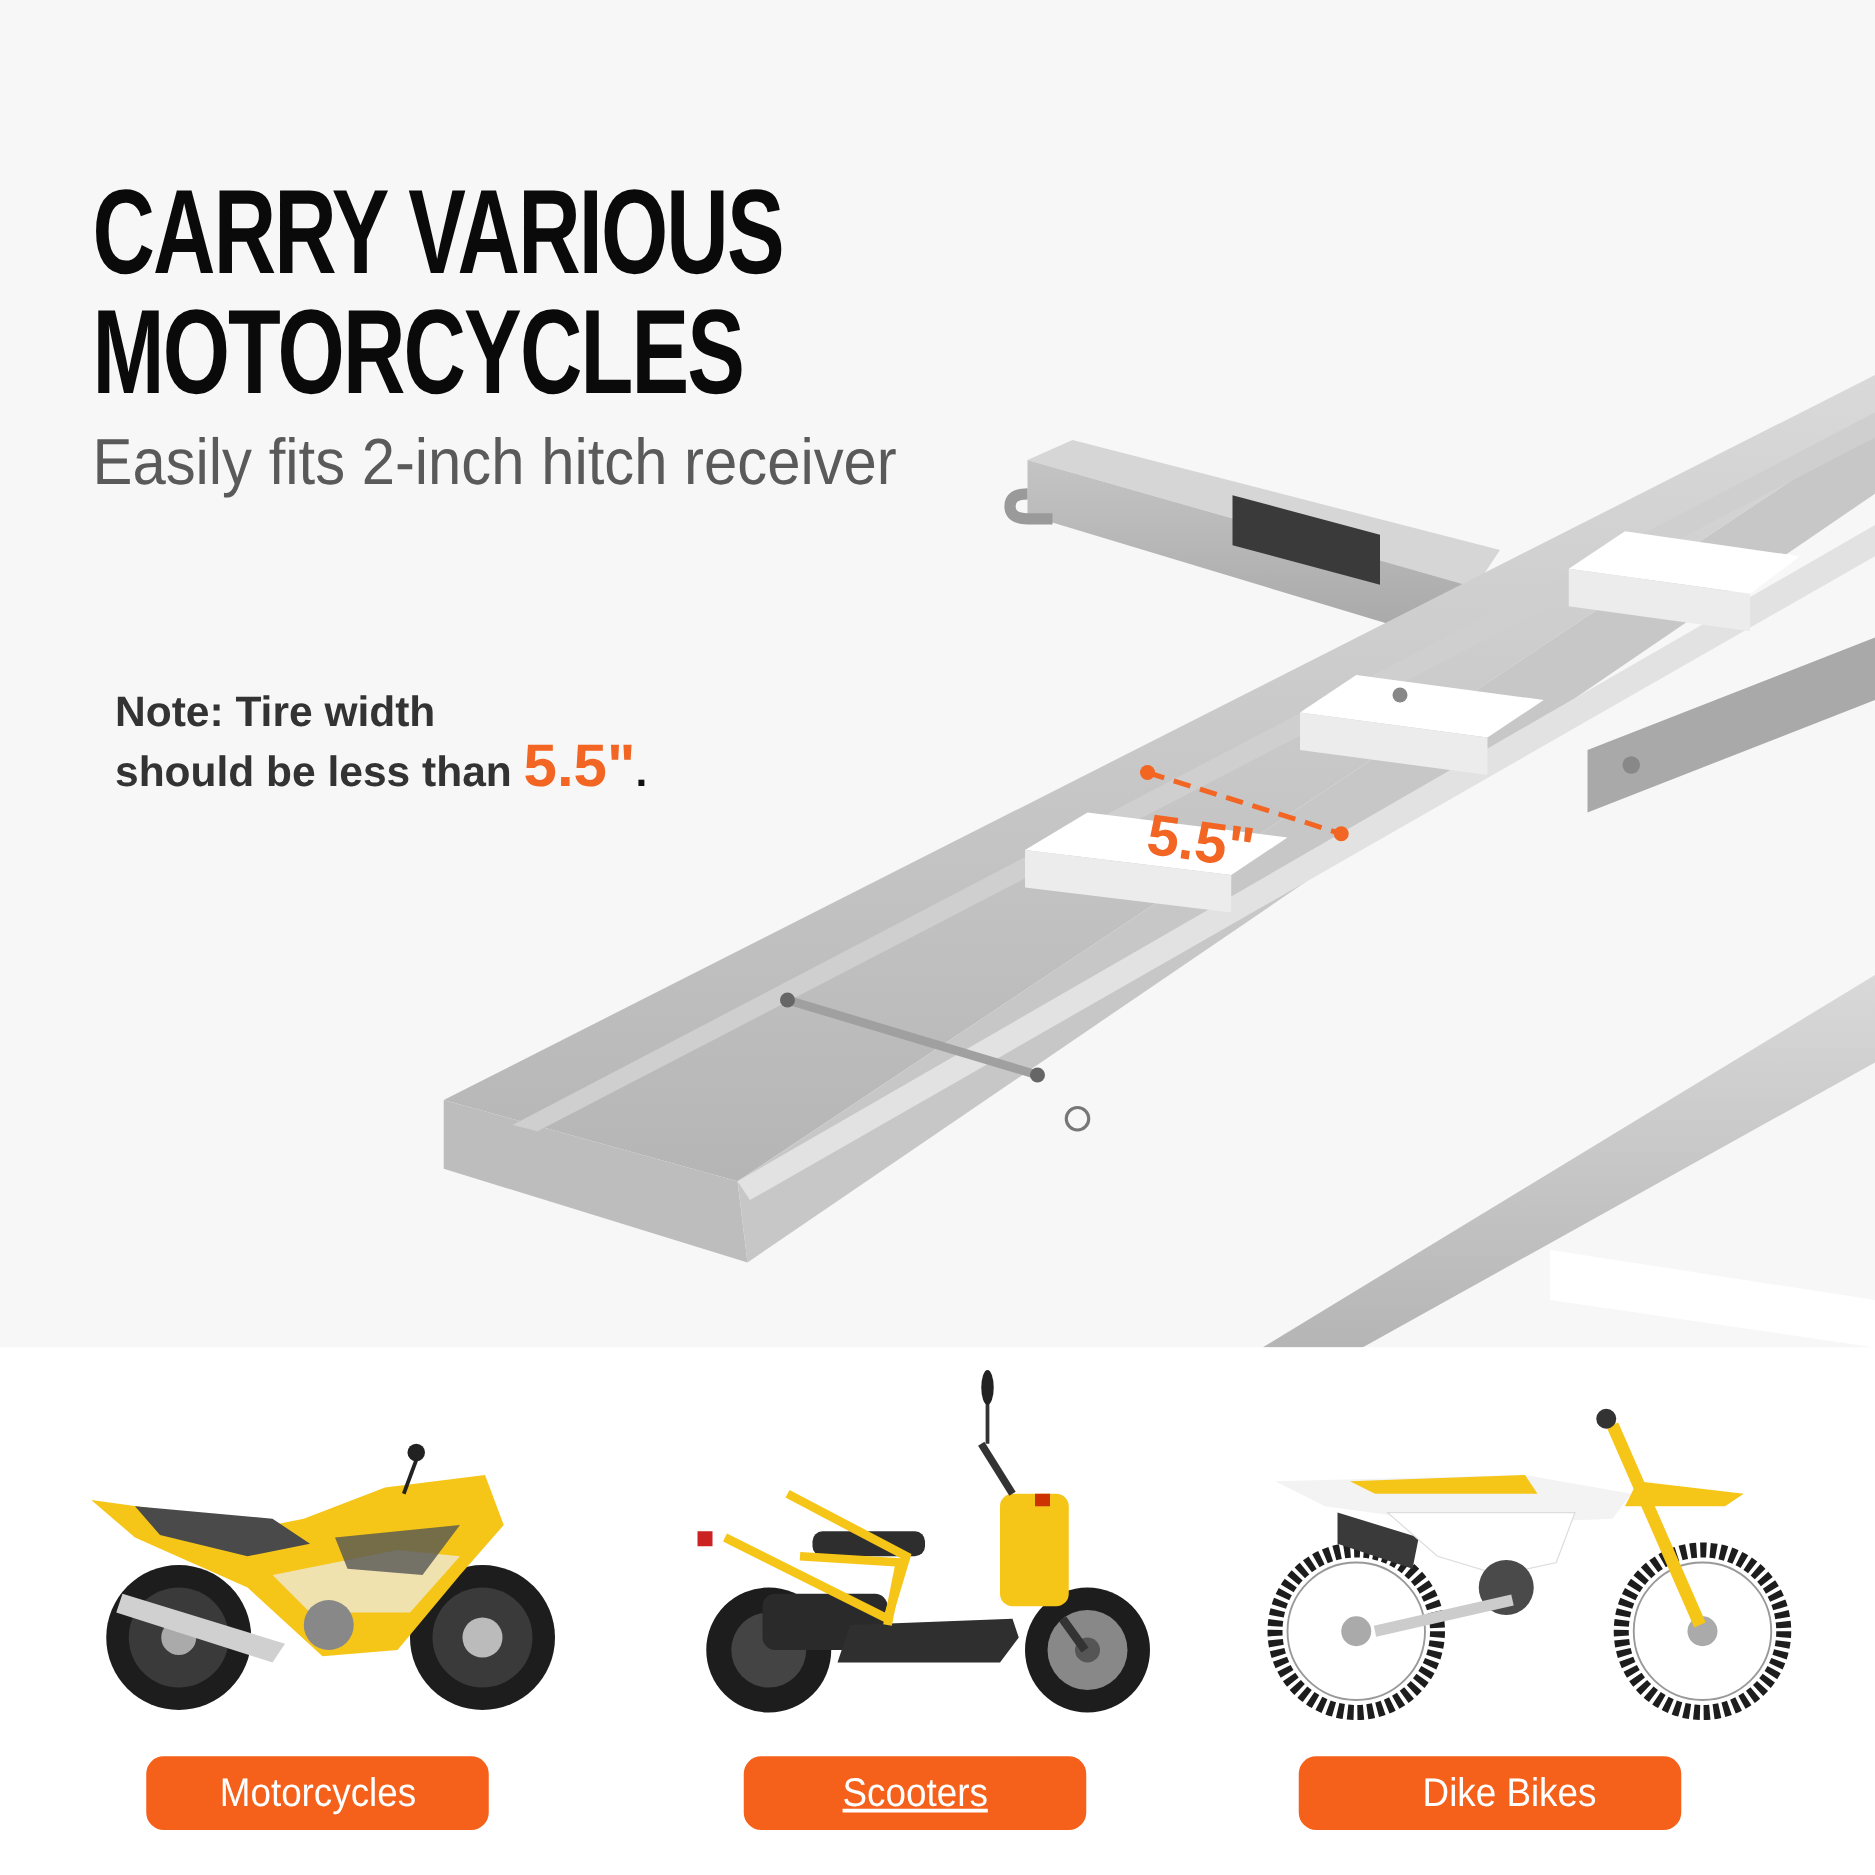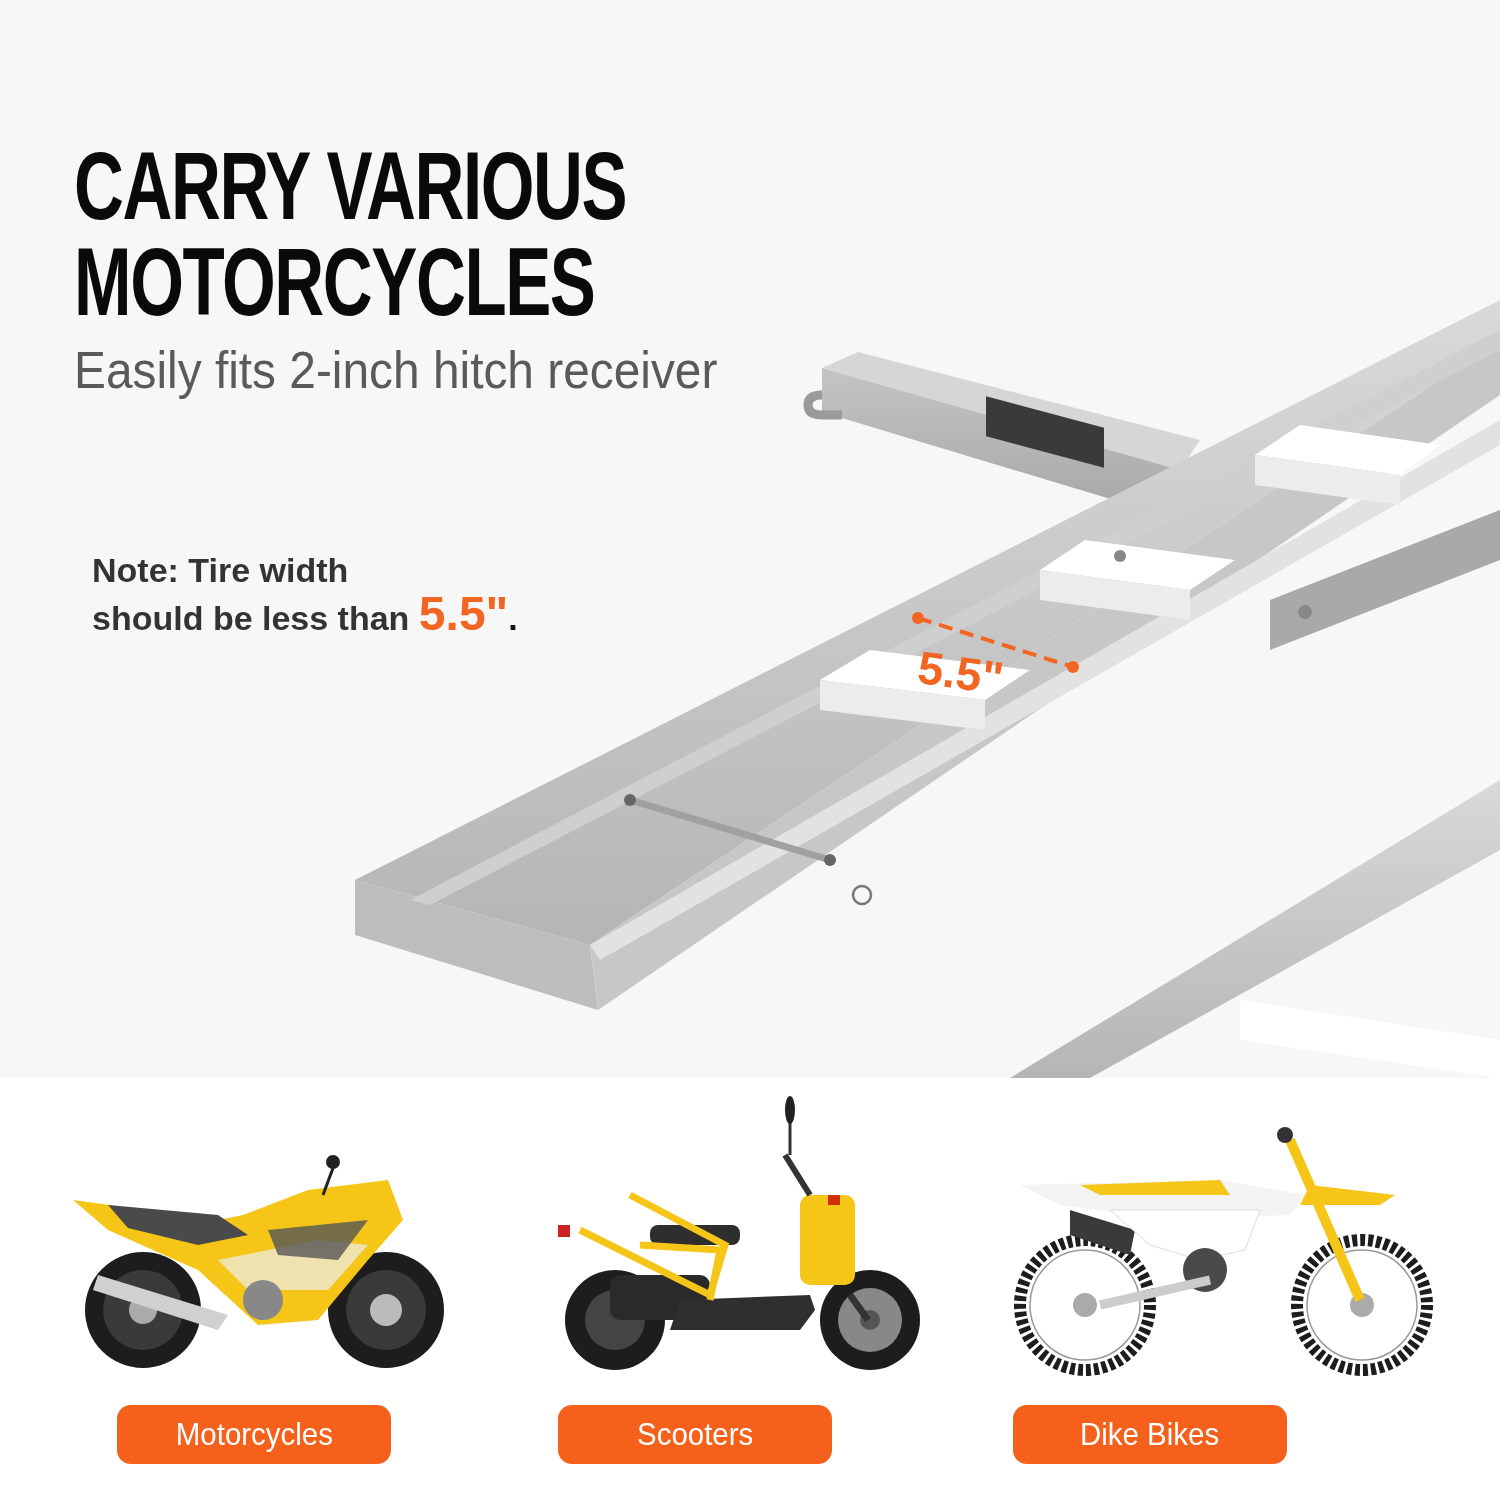--- a/index.html
+++ b/index.html
@@ -178,18 +178,18 @@
   <polygon points="110,90 260,90 245,130 200,140 150,125" fill="#ffffff" stroke="#ddd"></polygon>
   <circle cx="205" cy="150" r="22" fill="#4a4a4a"></circle>
   <line x1="290" y1="20" x2="360" y2="180" stroke="#f5c518" stroke-width="10"></line>
   <line x1="100" y1="185" x2="210" y2="160" stroke="#ccc" stroke-width="9"></line>
   <circle cx="285" cy="15" r="8" fill="#333"></circle>
 </svg>
 
 <div class="tag" style="left:117px;">
   <span>Motorcycles</span>
 </div>
-<div class="tag" style="left:558px;">
+<div class="tag" style="left:595px;text-decoration:underline;">
   <span>Scooters</span>
 </div>
-<div class="tag" style="left:1013px;">
+<div class="tag" style="left:1039px;padding-left:32px;">
   <span>Dike Bikes</span>
 </div>
 
 </body></html>

